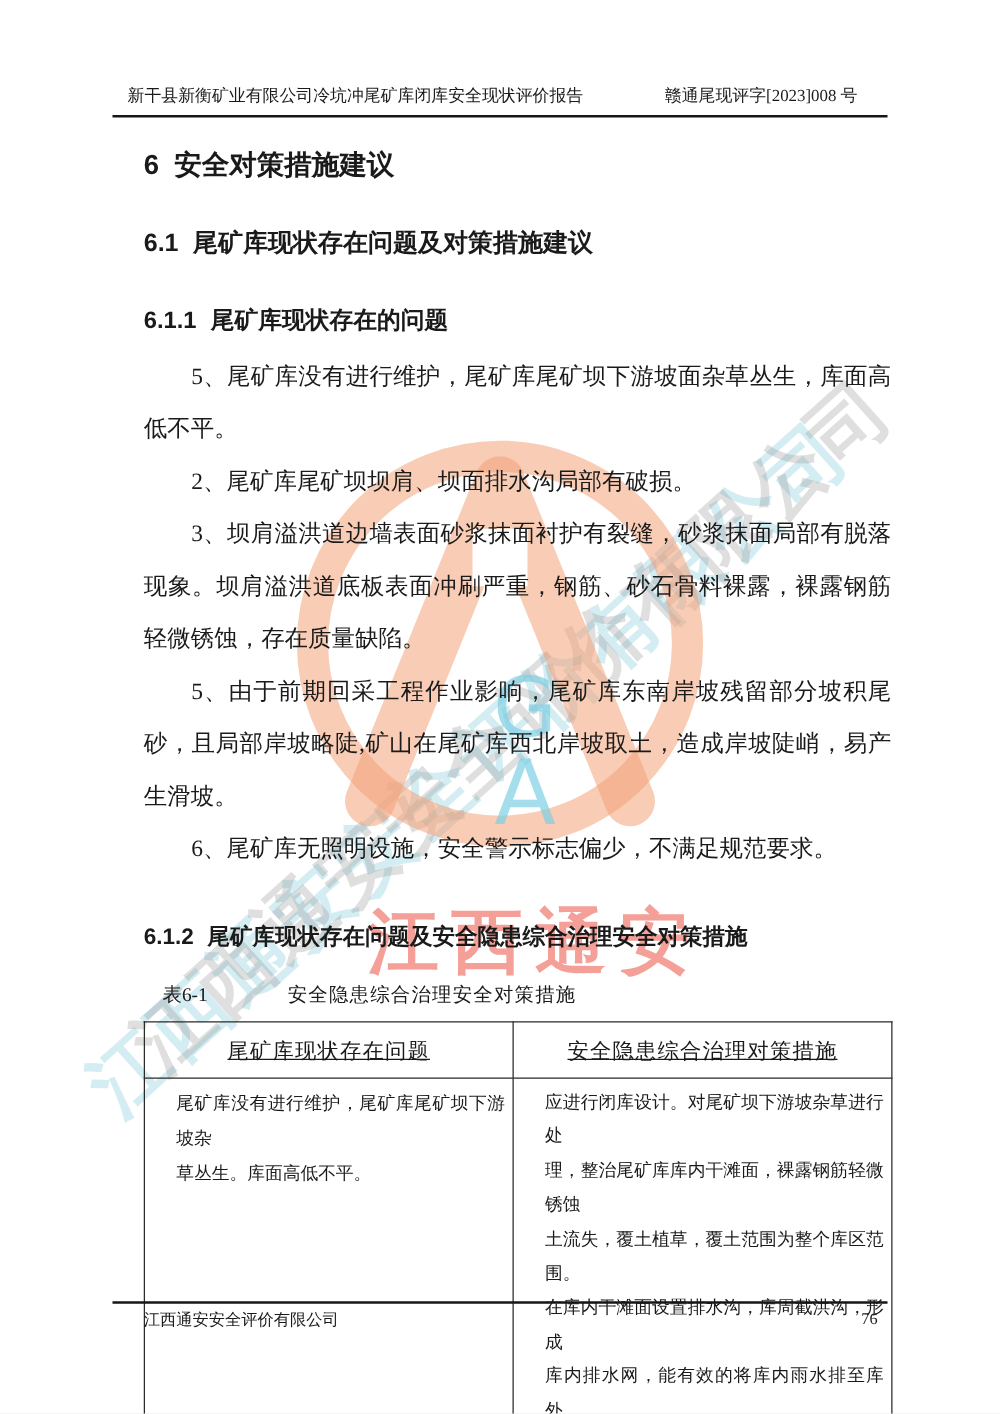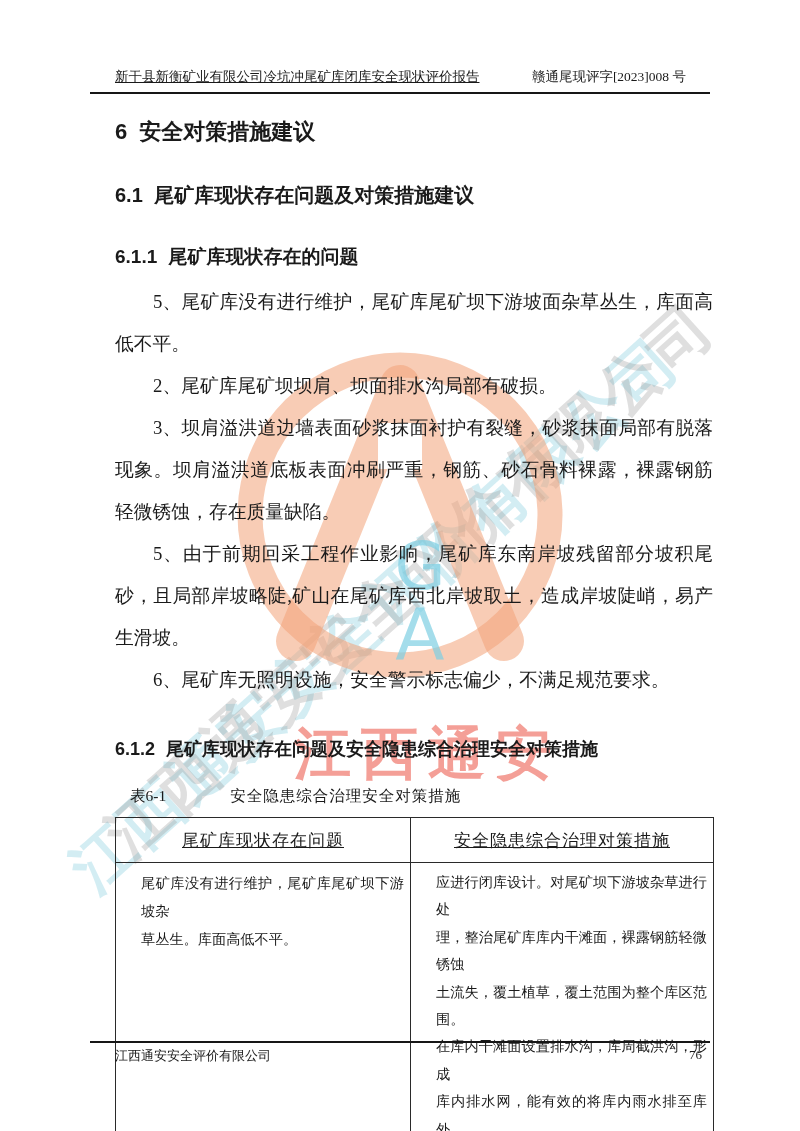--- a/index.html
+++ b/index.html
@@ -23,21 +23,21 @@
     font-family:"Liberation Sans","DejaVu Sans",sans-serif;font-weight:bold;
     font-size:57px;letter-spacing:10px;color:rgba(235,80,65,0.55);
   }
   
   .doc-header{
     position:absolute;z-index:1;left:90px;width:620px;top:50px;height:36px;
     border-bottom:2px solid #161616;display:flex;justify-content:space-between;
     align-items:flex-end;padding-bottom:6px;box-sizing:content-box;
     font-size:13.5px;
   }
-  .doc-header .h-left{margin-left:25px;text-decoration:underline;}
+  .doc-header .h-left{margin-left:12px;}
   .doc-header .h-right{margin-right:24px;}
   .doc-footer{
     position:absolute;z-index:1;left:90px;width:620px;top:1041px;
     border-top:2px solid #161616;padding-top:4px;display:flex;
     justify-content:space-between;font-size:13px;
   }
   .doc-footer .f-left{margin-left:25px;}
   .doc-footer .f-right{margin-right:8px;}
   
   .content{position:absolute;z-index:1;left:115px;width:598px;top:86px;}

